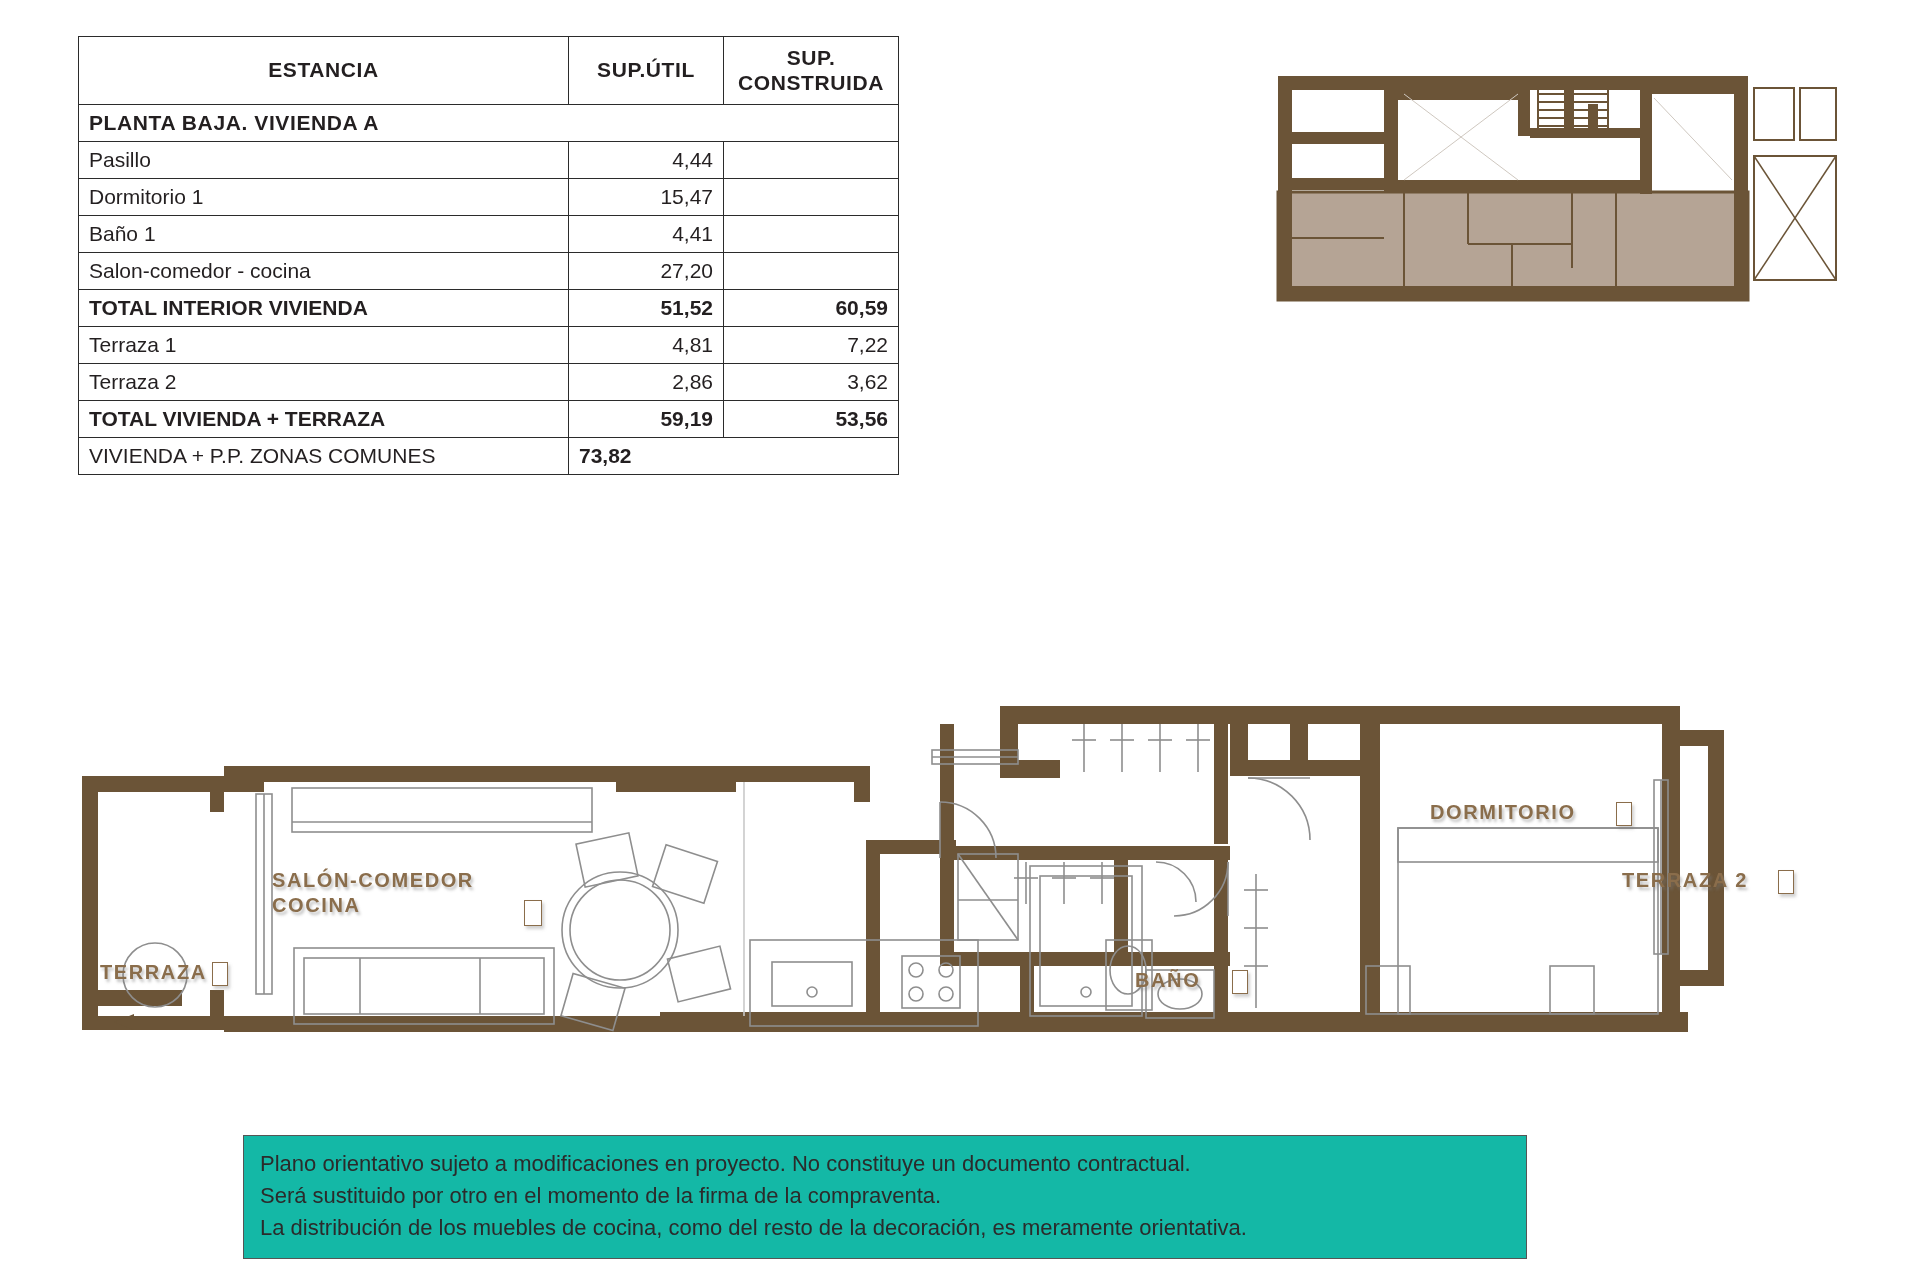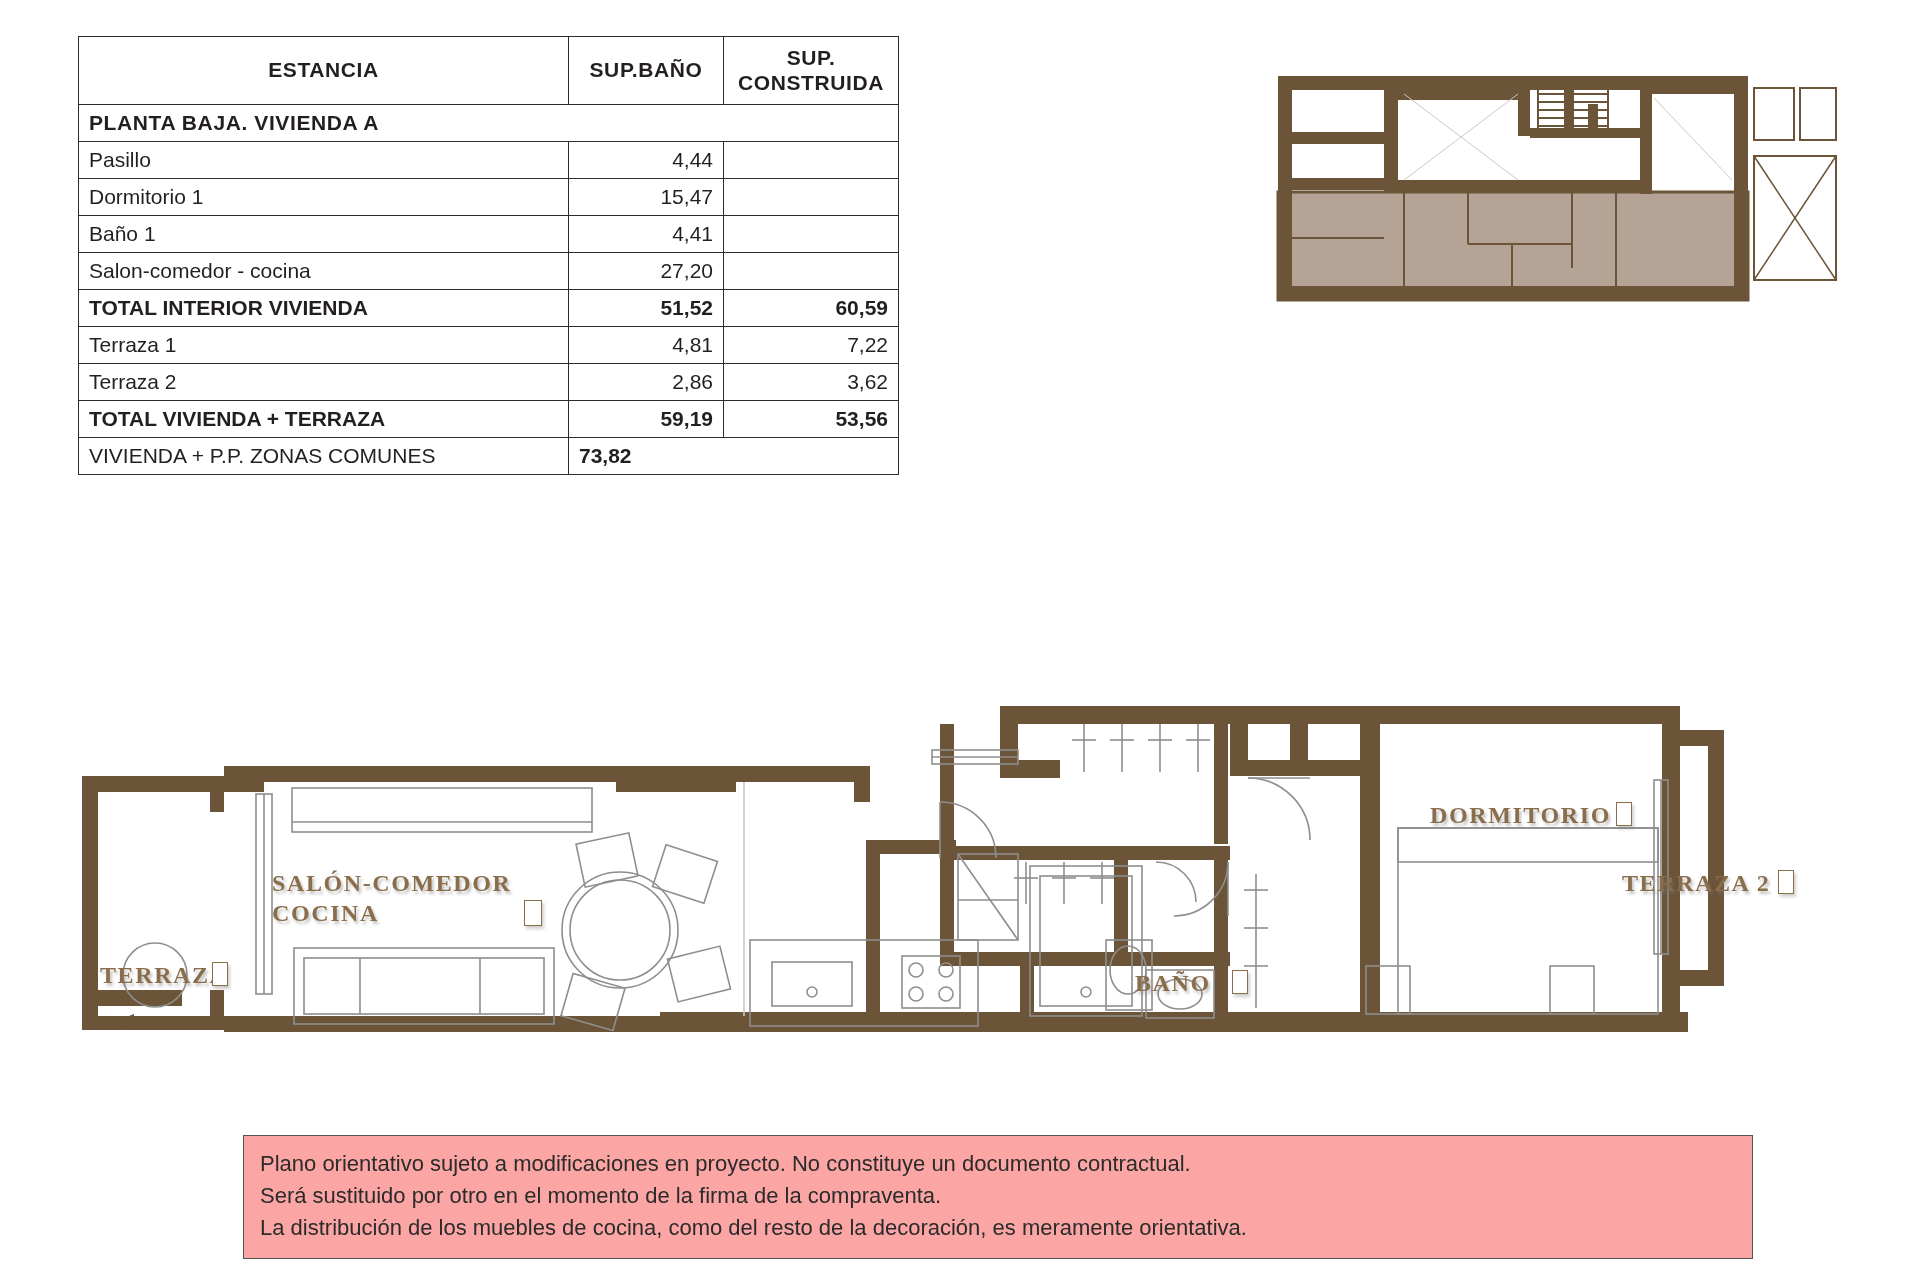--- a/index.html
+++ b/index.html
@@ -76,25 +76,25 @@
     left: 60px;
     top: 690px;
     width: 1800px;
     height: 430px;
   }
   .floorplan svg { display: block; }
 
   
   .roomlabel {
     position: absolute;
-    font-family: Liberation Serif, serif;
+    font-family: Liberation Sans, sans-serif;
     font-weight: bold;
     color: #8a6d4b;
     letter-spacing: 1.6px;
-    font-size: 24px;
+    font-size: 20px;
     line-height: 1.25;
     white-space: nowrap;
     text-shadow: 2px 3px 3px rgba(120,120,120,.45);
   }
   .roomlabel.multi { white-space: normal; text-align: left; }
 
   .lbl-terraza  { left: 100px; top: 960px; }
   .lbl-salon    { left: 272px; top: 868px; text-align: center; }
   .lbl-bano     { left: 1135px; top: 968px; }
   .lbl-dorm     { left: 1430px; top: 800px; }
@@ -106,23 +106,23 @@
     background: #ffffff;
     border: 1.5px solid #8a6d4b;
     box-shadow: 2px 3px 3px rgba(120,120,120,.35);
   }
 
   
   .disclaimer {
     position: absolute;
     left: 243px;
     top: 1135px;
-    width: 1510px;
+    width: 1284px;
     border: 1.5px solid #555;
-    background: #fca5a5;
+    background: #14b8a6;
     padding: 12px 16px 14px 16px;
     box-sizing: border-box;
     font-size: 22px;
     line-height: 1.45;
     color: #2b2b2b;
   }
   .disclaimer div { white-space: nowrap; }
 </style>
 </head>
 <body>
@@ -130,21 +130,21 @@
 <div class="table-wrap">
   <table class="surface">
     <colgroup>
       <col class="col-name">
         <col class="col-util">
         <col class="col-const">
     </colgroup>
     <thead>
       <tr>
         <th>ESTANCIA</th>
-        <th>SUP.BAÑO</th>
+        <th>SUP.ÚTIL</th>
         <th>
           <span>SUP.</span><br>
           <span>CONSTRUIDA</span>
         </th>
       </tr>
     </thead>
     <tbody>
       <tr class="row-section">
         <td colspan="3" class="cell-left sectionlabel-indent">PLANTA BAJA.    VIVIENDA A</td>
       </tr>

